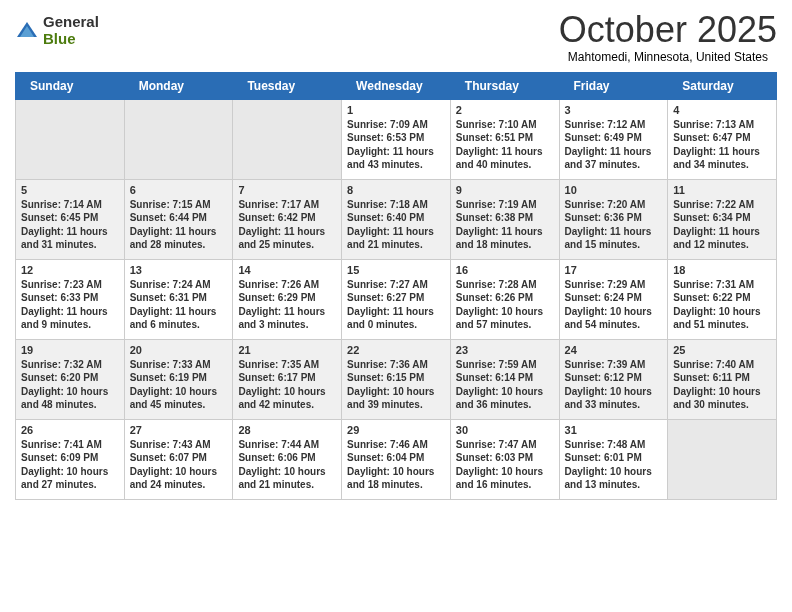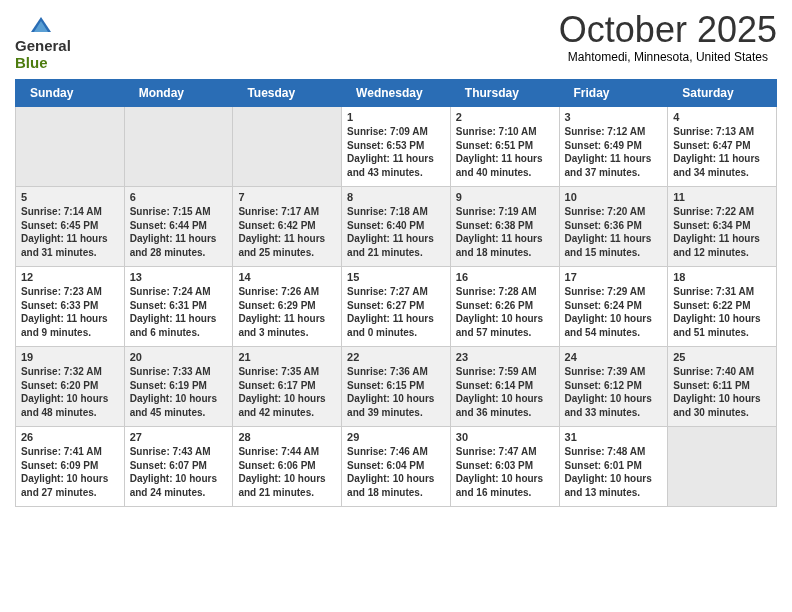--- a/index.html
+++ b/index.html
@@ -13,21 +13,20 @@
     .header {
       display: flex;
       align-items: flex-start;
       justify-content: space-between;
       margin-bottom: 8px;
     }
     .logo {
       display: flex;
       align-items: center;
       margin-top: 4px;
-      flex-direction: column;
     }
     .logo-text {
       display: flex;
       flex-direction: column;
       line-height: 1.1;
     }
     .logo-general {
       font-size: 15px;
       font-weight: bold;
       color: #333;

